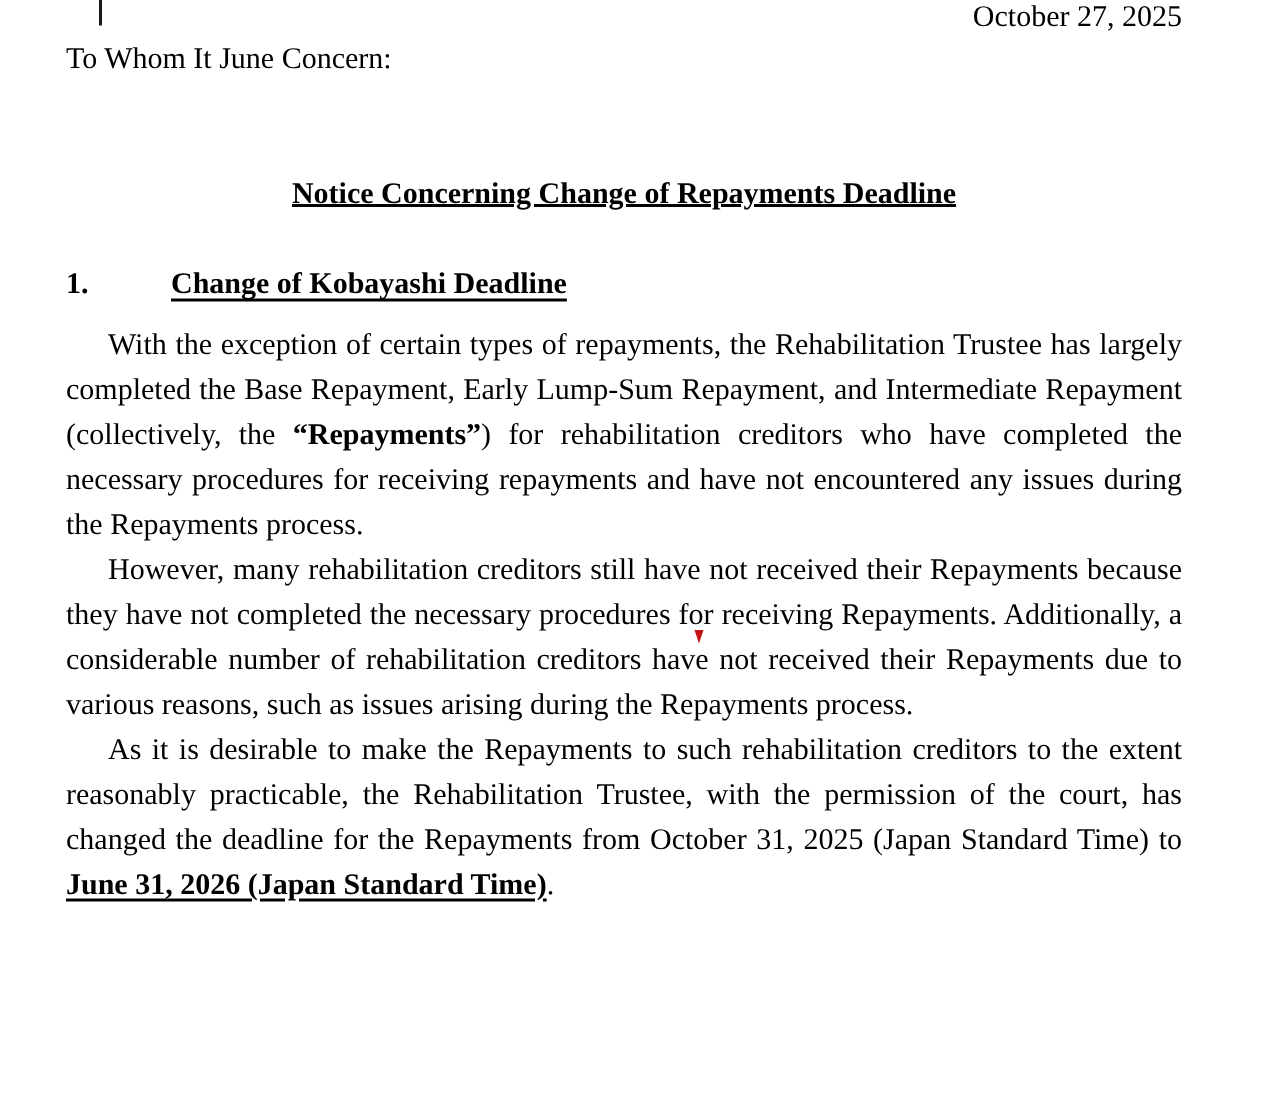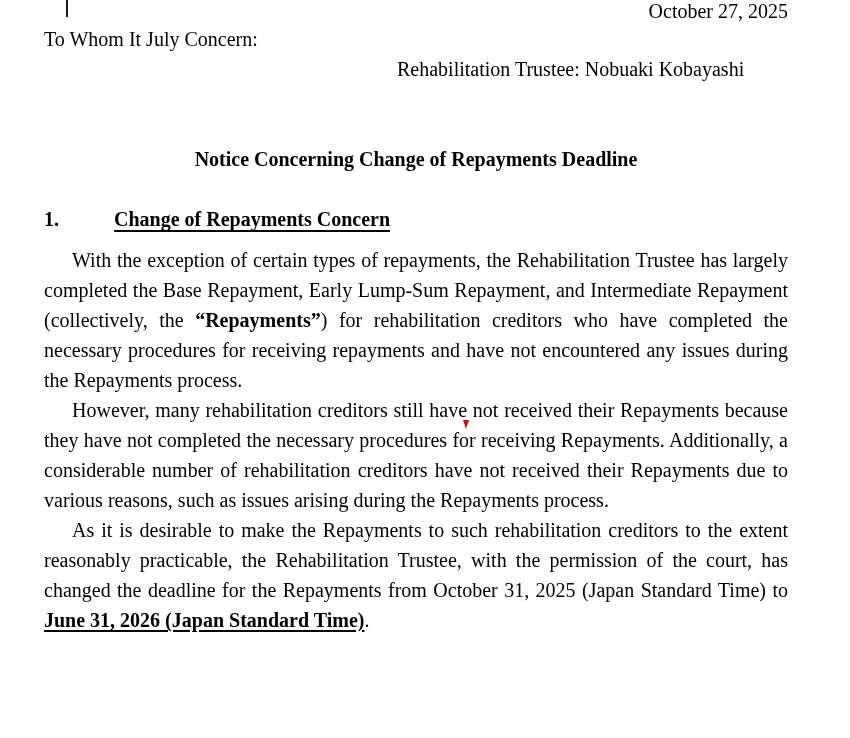--- a/index.html
+++ b/index.html
@@ -37,20 +37,21 @@
   }
   .attorney-line {
     margin-left: 194px;
   }
   .doc-title {
     font-size: 20px;
     line-height: 30px;
     font-weight: 700;
     text-align: center;
     margin: 60px 0 0 0;
+    text-decoration: underline;
   }
   .section-heading {
     display: flex;
     margin-top: 30px;
     font-weight: 700;
   }
   .sec-num {
     width: 70px;
     flex: 0 0 70px;
   }
@@ -95,31 +96,30 @@
     background: #1a1a1a;
   }
 </style>
 </head>
 <body>
 
 <div class="page">
 
   <div class="date-line">October 27, 2025</div>
 
-  <div class="salutation">To Whom It July Concern:</div>
+  <div class="salutation">To Whom It June Concern:</div>
 
   <div class="issuer-block">
-    <div>Rehabilitation Trustee: Nobuaki Kobayashi</div>
   </div>
 
   <h1 class="doc-title">Notice Concerning Change of Repayments Deadline</h1>
 
   <div class="section-heading">
     <span class="sec-num">1.</span>
-    <span class="sec-title">Change of Repayments Concern</span>
+    <span class="sec-title">Change of Kobayashi Deadline</span>
   </div>
 
   <p class="body-para first"><span>With the exception of certain types of repayments, the Rehabilitation Trustee has largely completed the Base Repayment, Early Lump-Sum Repayment, and Intermediate Repayment (collectively, the </span><strong class="term-bold">“Repayments”</strong><span>) for rehabilitation creditors who have completed the necessary procedures for receiving repayments and have not encountered any issues during the Repayments process.</span></p>
 
   <p class="body-para">However, many rehabilitation creditors still have not received their Repayments because they have not completed the necessary procedures for receiving Repayments. Additionally, a considerable number of rehabilitation creditors have not received their Repayments due to various reasons, such as issues arising during the Repayments process.</p>
 
   <p class="body-para"><span>As it is desirable to make the Repayments to such rehabilitation creditors to the extent reasonably practicable, the Rehabilitation Trustee, with the permission of the court, has changed the deadline for the Repayments from October 31, 2025 (Japan Standard Time) to </span><strong class="deadline-bold">June 31, 2026 (Japan Standard Time)</strong><span>.</span></p>
 
   <span class="red-caret"></span>
   <span class="edge-mark"></span>

